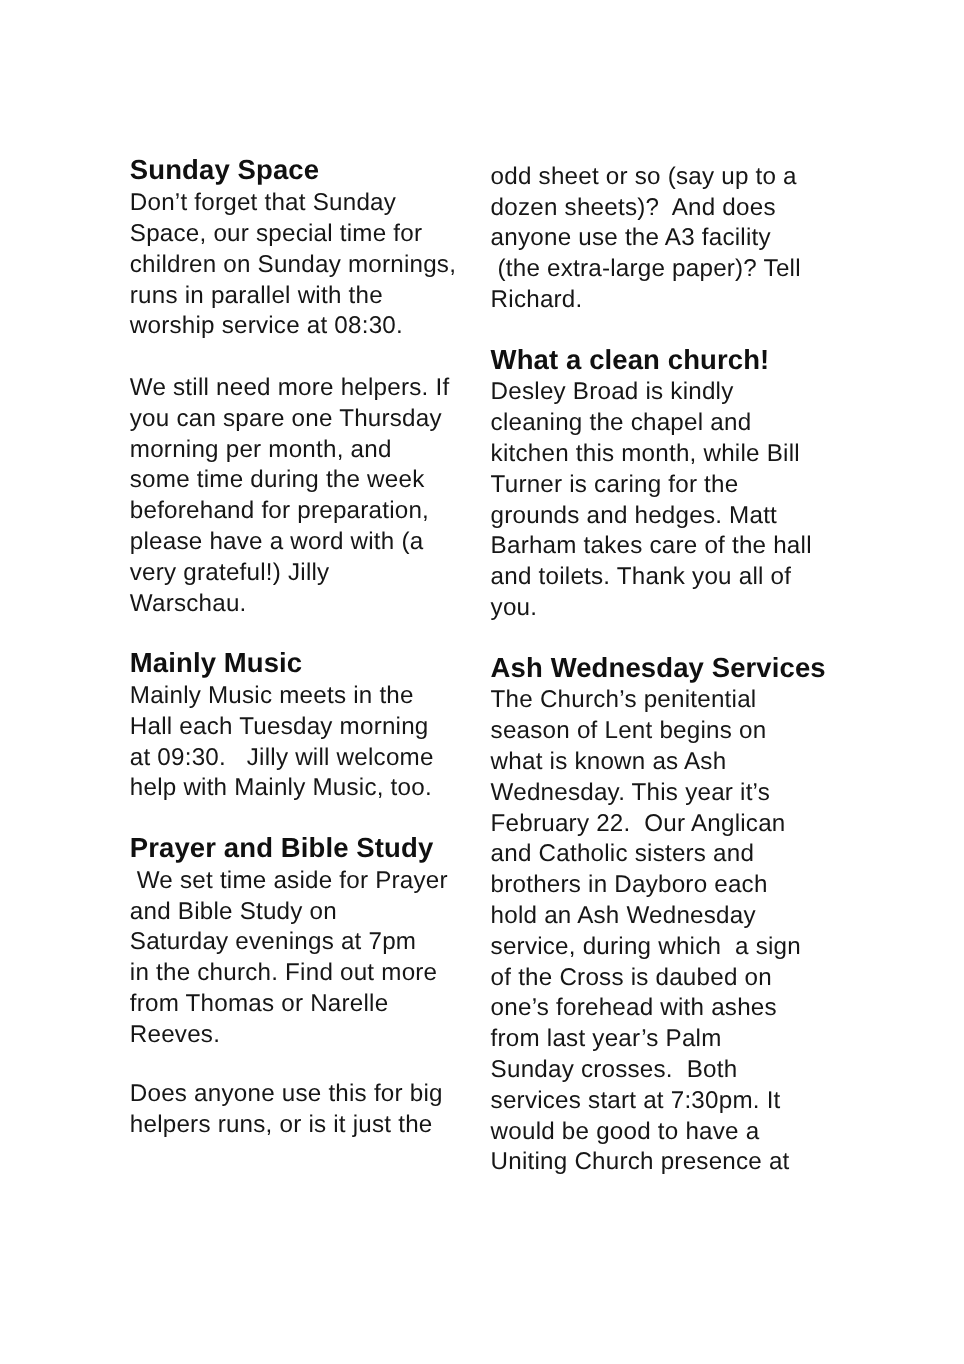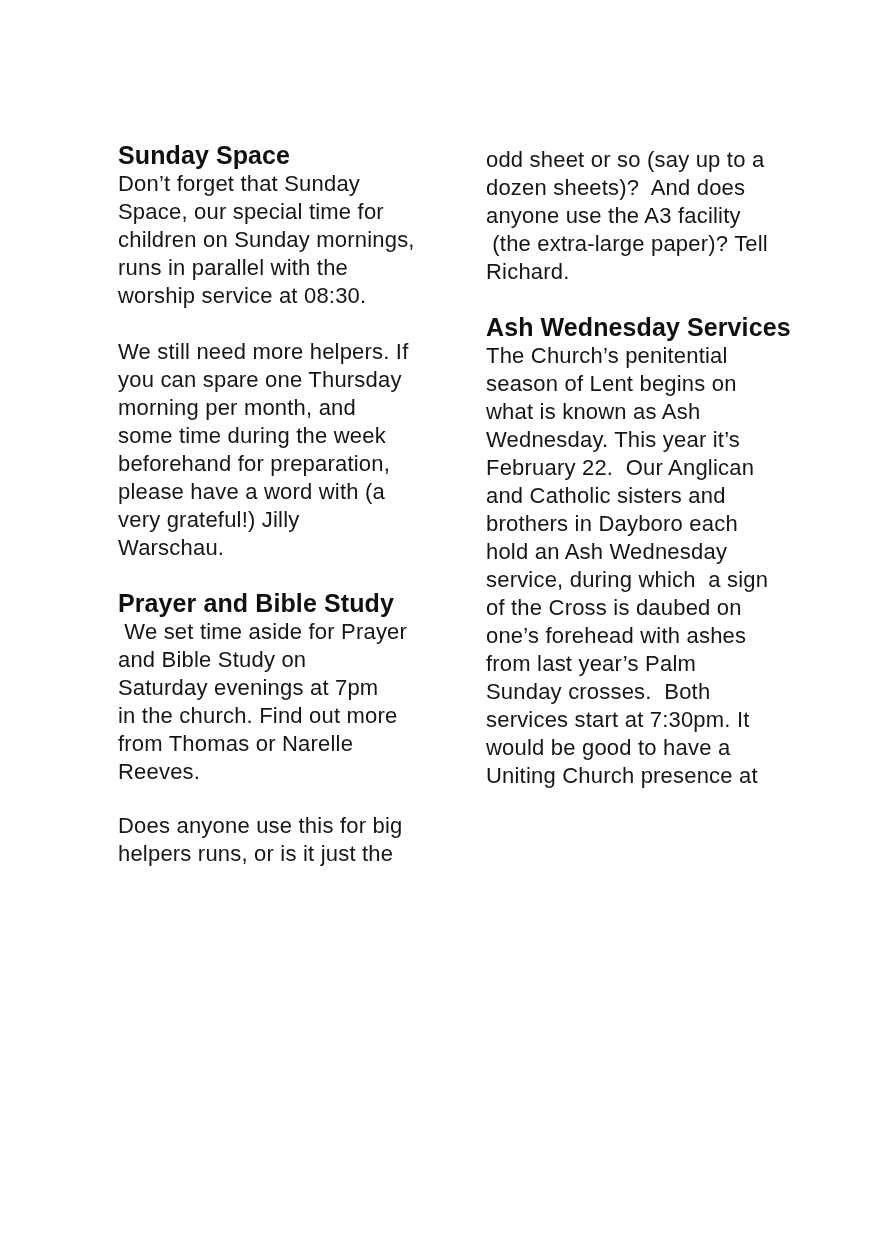--- a/index.html
+++ b/index.html
@@ -18,21 +18,21 @@
   }
   .column {
     position: absolute;
     top: 140px;
     width: 336px;
     font-size: 22px;
     line-height: 28px;
     letter-spacing: 0.2px;
   }
   .column.left  { left: 118px; }
-  .column.right { left: 446px; top: 146px; margin-left: 40px; }
+  .column.right { left: 446px; top: 146px; }
 
   section { margin: 0; }
   section + section { margin-top: 26px; }
 
   h2 {
     margin: 0;
     font-size: 25px;
     line-height: 30px;
     font-weight: 700;
     letter-spacing: 0.1px;
@@ -61,20 +61,27 @@
       <p>We still need more helpers. If
 you can spare one Thursday
 morning per month, and
 some time during the week
 beforehand for preparation,
 please have a word with (a
 very grateful!) Jilly
 Warschau.</p>
     </section>
 
+    <section>
+      <h2>Mainly Music</h2>
+      <p>Mainly Music meets in the
+Hall each Tuesday morning
+at 09:30.   Jilly will welcome
+help with Mainly Music, too.</p>
+    </section>
 
     <section>
       <h2>Prayer and Bible Study</h2>
       <p> We set time aside for Prayer
 and Bible Study on
 Saturday evenings at 7pm
 in the church. Find out more
 from Thomas or Narelle
 Reeves.</p>
     </section>
@@ -89,20 +96,31 @@
   <div class="column right">
 
     <section>
       <p>odd sheet or so (say up to a
 dozen sheets)?  And does
 anyone use the A3 facility
  (the extra-large paper)? Tell
 Richard.</p>
     </section>
 
+    <section>
+      <h2>What a clean church!</h2>
+      <p>Desley Broad is kindly
+cleaning the chapel and
+kitchen this month, while Bill
+Turner is caring for the
+grounds and hedges. Matt
+Barham takes care of the hall
+and toilets. Thank you all of
+you.</p>
+    </section>
 
     <section>
       <h2>Ash Wednesday Services</h2>
       <p>The Church’s penitential
 season of Lent begins on
 what is known as Ash
 Wednesday. This year it’s
 February 22.  Our Anglican
 and Catholic sisters and
 brothers in Dayboro each

